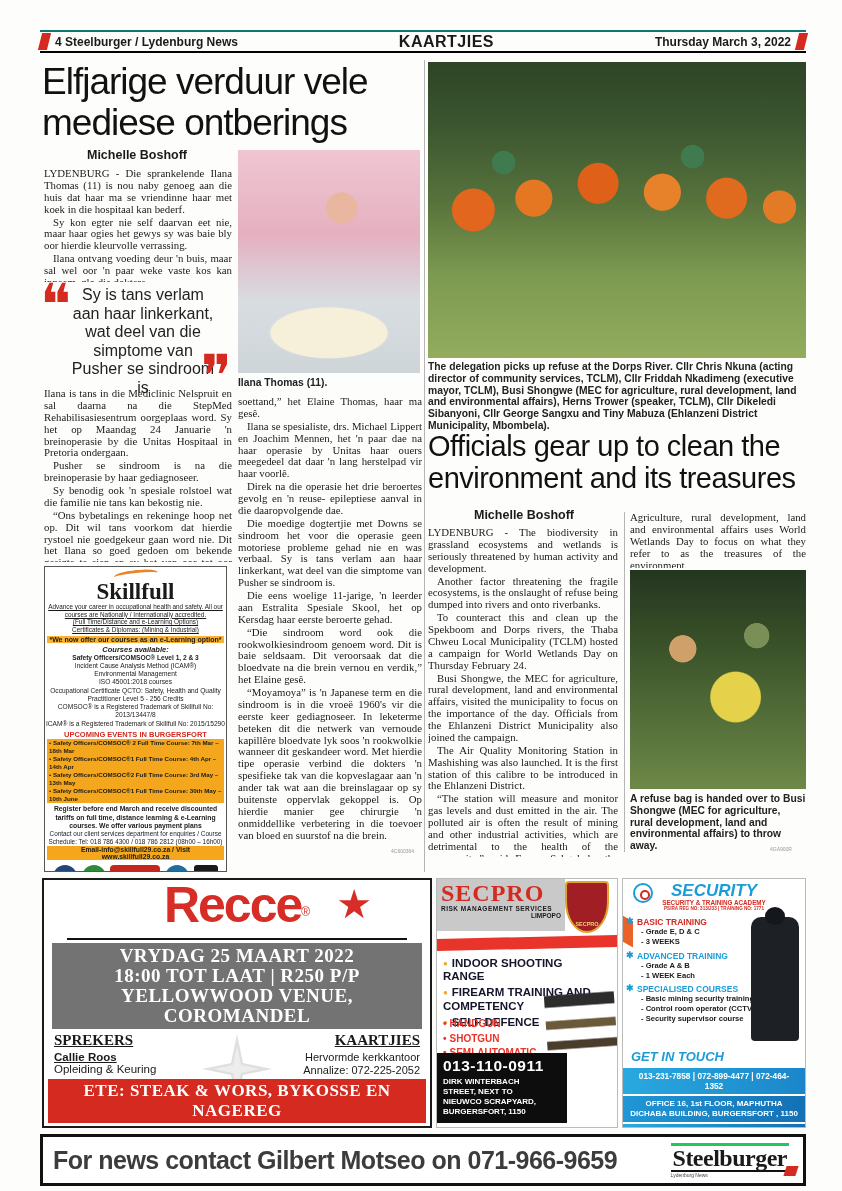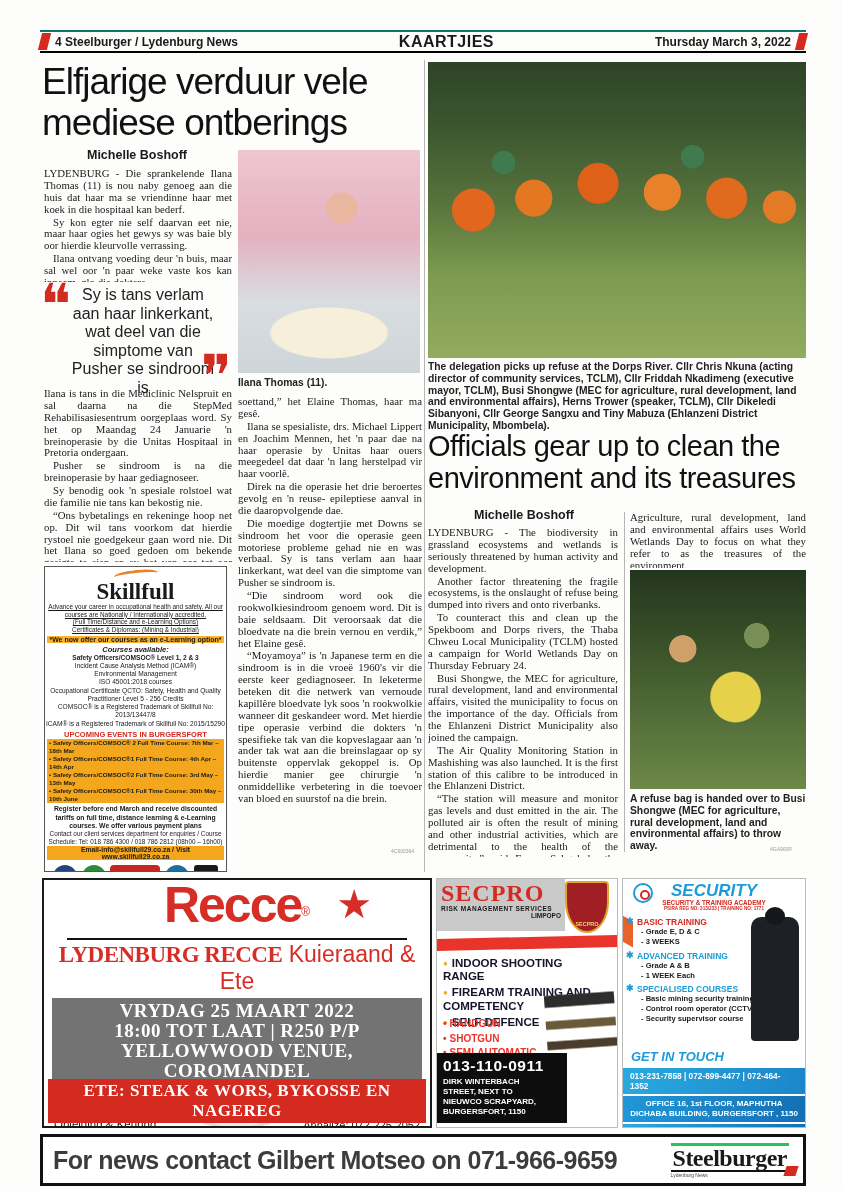--- a/index.html
+++ b/index.html
@@ -162,21 +162,21 @@
   .ph-title { font-weight:bold; font-size:8.5px; position:relative; margin-top:4px; }
   .ph-title::before { content:"✱"; color:#1b9cd8; position:absolute; left:-11px; top:-1px; font-size:9px; }
   .ph-title.red { color:#d42a20; } .ph-title.blue { color:#1b9cd8; }
   .ph-items p { font-size:7.6px; font-weight:bold; line-height:1.3; margin-left:4px; }
   .ph-soldier { position:absolute; right:6px; top:0px; width:48px; height:124px; background:#1d2126;
                 border-radius:10px 10px 4px 4px; }
   .ph-soldier::before { content:""; position:absolute; left:14px; top:-10px; width:20px; height:18px;
                         background:#14171b; border-radius:50%; }
   .ph-git { color:#1b9cd8; font-weight:bold; font-style:italic; font-size:13px; margin:2px 0 2px 8px; }
   .ph-cyan { background:linear-gradient(90deg,#29a9e0,#1b86c9); color:#fff; font-weight:bold;
-             font-size:8.3px; text-align:left; padding:3px 7px; border-top:2px solid #fff; }
+             font-size:8.3px; text-align:center; padding:3px 7px; border-top:2px solid #fff; }
   .ph-blue { background:linear-gradient(90deg,#2097d6,#1470b4); color:#fff; font-weight:bold;
              font-size:8px; text-align:center; padding:3px 0 2px; line-height:1.3; border-top:2px solid #fff; }
   .ph-links { background:linear-gradient(90deg,#29a9e0,#1470b4); color:#fff; font-weight:bold;
               font-size:8.3px; text-align:center; padding:2px 0 4px; line-height:1.45; border-top:2px solid #fff; }
   .ph-wedge { position:absolute; left:-6px; top:38px; width:16px; height:26px; background:#e8622a; transform:skewY(30deg); }
 
   
   .footer { position:absolute; left:40px; top:1134px; width:766px; height:52px;
             border:3px solid #111; background:#fff; display:flex; align-items:center; }
   .footer-text { font-family:"Liberation Sans",sans-serif; font-weight:bold; font-size:25px;
@@ -221,20 +221,21 @@
       <p>“Ons bybetalings en rekeninge hoop net op. Dit wil tans voorkom dat hierdie rystoel nie goedgekeur gaan word nie. Dit het Ilana so goed gedoen om bekende gesigte te sien en sy het van oor tot oor geglimlag toe sy die koek sien. My dogtertjie het vir seker 'n</p>
     </div>
 
   <div class="cake-photo"></div>
   <div class="caption cake-caption">Ilana Thomas (11).</div>
   <div class="bodycol col2">
       <p>soettand,” het Elaine Thomas, haar ma gesê.</p>
       <p>Ilana se spesialiste, drs. Michael Lippert en Joachim Mennen, het 'n paar dae na haar operasie by Unitas haar ouers meegedeel dat daar 'n lang herstelpad vir haar voorlê.</p>
       <p>Direk na die operasie het drie beroertes gevolg en 'n reuse- epileptiese aanval in die daaropvolgende dae.</p>
       <p>Die moedige dogtertjie met Downs se sindroom het voor die operasie geen motoriese probleme gehad nie en was verbaal. Sy is tans verlam aan haar linkerkant, wat deel van die simptome van Pusher se sindroom is.</p>
+      <p>Die eens woelige 11-jarige, 'n leerder aan Estralita Spesiale Skool, het op Kersdag haar eerste beroerte gehad.</p>
       <p>“Die sindroom word ook die rookwolkiesindroom genoem word. Dit is baie seldsaam. Dit veroorsaak dat die bloedvate na die brein vernou en verdik,” het Elaine gesê.</p>
       <p>“Moyamoya” is 'n Japanese term en die sindroom is in die vroeë 1960's vir die eerste keer gediagnoseer. In leketerme beteken dit die netwerk van vernoude kapillêre bloedvate lyk soos 'n rookwolkie wanneer dit geskandeer word. Met hierdie tipe operasie verbind die dokters 'n spesifieke tak van die kopveslagaar aan 'n ander tak wat aan die breinslagaar op sy buitenste oppervlak gekoppel is. Op hierdie manier gee chirurgie 'n onmiddellike verbetering in die toevoer van bloed en suurstof na die brein.</p>
     </div>
 
   <div class="vrule" style="left:424px; top:60px; height:812px;"></div>
   <div class="vrule" style="left:624px; top:512px; height:340px;"></div>
 
   <div class="top-photo"></div>
   <div class="caption top-caption">The delegation picks up refuse at the Dorps River. Cllr Chris Nkuna (acting director of community services, TCLM), Cllr Friddah Nkadimeng (executive mayor, TCLM), Busi Shongwe (MEC for agriculture, rural development, land and environmental affairs), Herns Trower (speaker, TCLM), Cllr Dikeledi Sibanyoni, Cllr George Sangxu and Tiny Mabuza (Ehlanzeni District Municipality, Mbombela).</div>
   <div class="headline hl-right">Officials gear up to clean the environment and its treasures</div>
@@ -294,23 +295,20 @@
 
   <div class="adcode" style="left:391px; top:848px;">4C600364</div>
   <div class="adcode" style="left:770px; top:846px;">4GA900R</div>
 
   <div class="recce">
     <div class="recce-logo-row">
       <span class="recce-brand">Recce</span><span class="recce-reg">®</span>
       <span class="recce-star">★</span>
     </div>
     <div class="recce-underline"></div>
-    <div class="recce-sub">
-      <b>LYDENBURG RECCE</b><span> Kuieraand &amp; Ete</span>
-    </div>
     <div class="recce-banner">
         <div>VRYDAG 25 MAART 2022</div>
         <div>18:00 TOT LAAT | R250 P/P</div>
         <div>YELLOWWOOD VENUE, COROMANDEL</div>
       </div>
     <div class="recce-mid">
       <svg class="recce-compass" width="70" height="70" viewBox="0 0 70 70">
         <polygon points="35,0 41,29 70,35 41,41 35,70 29,41 0,35 29,29" fill="#b9b9b9"></polygon>
         <polygon points="35,12 39,31 58,35 39,39 35,58 31,39 12,35 31,31" fill="#d9d9d9"></polygon>
       </svg>

